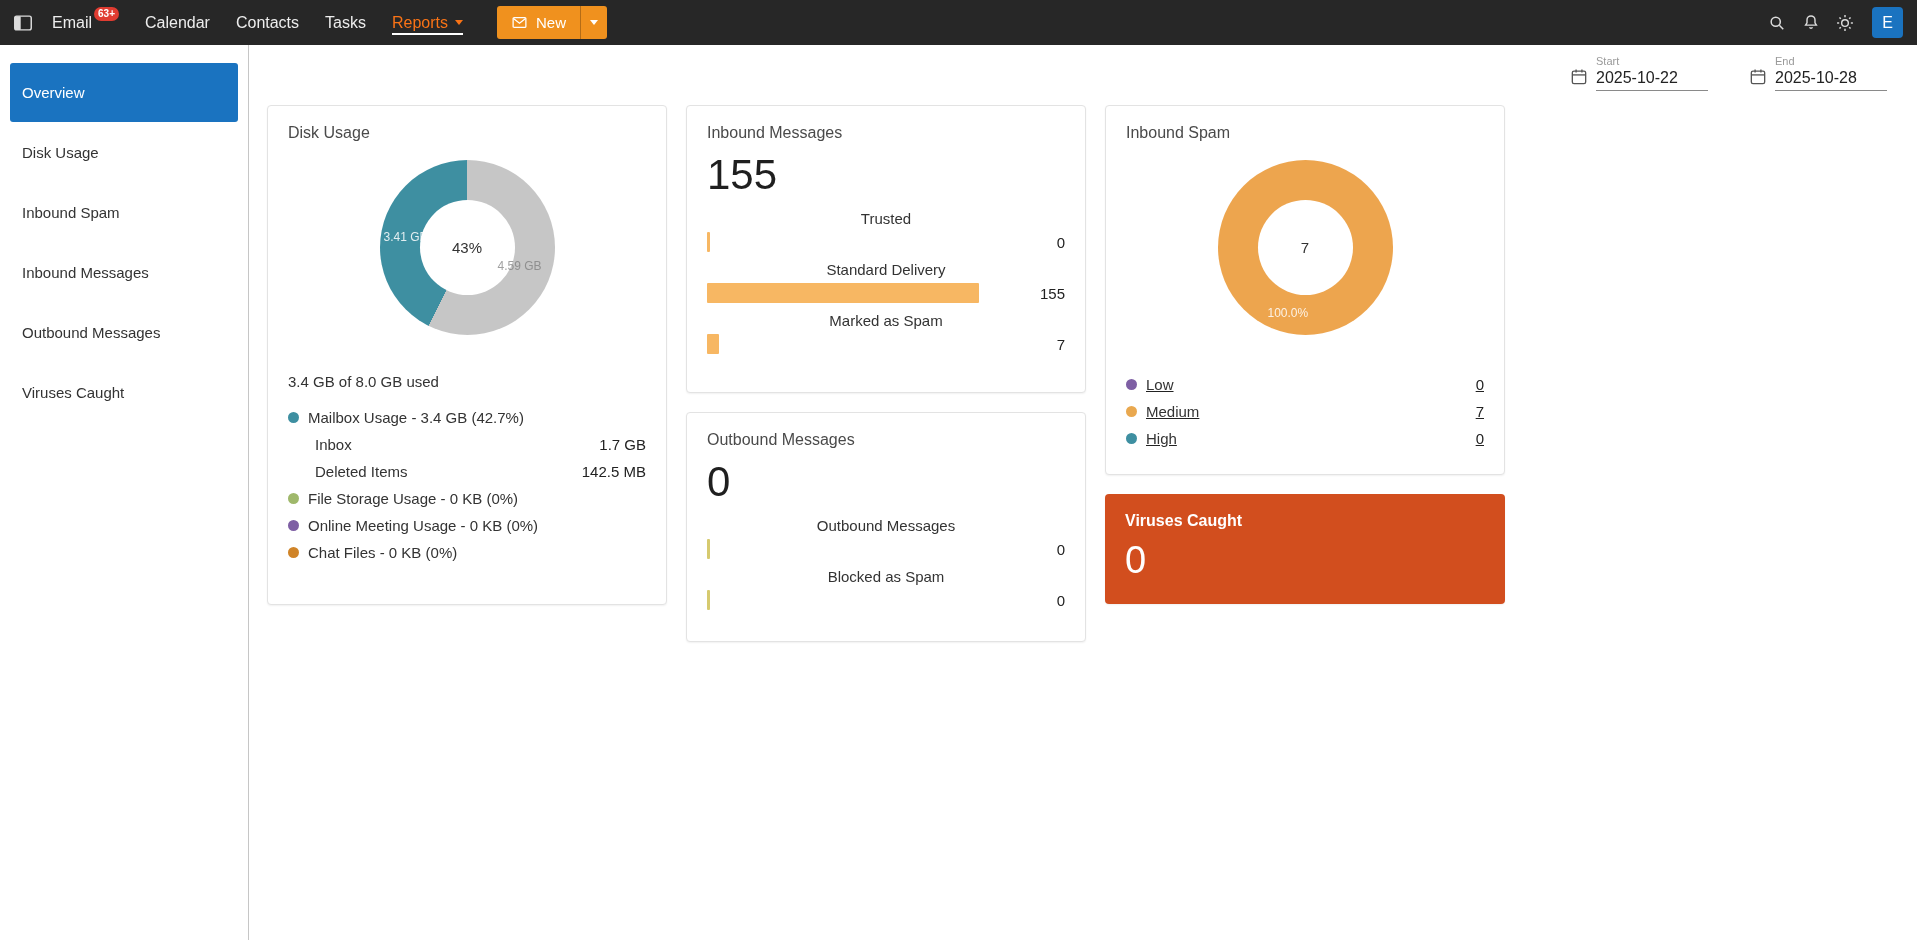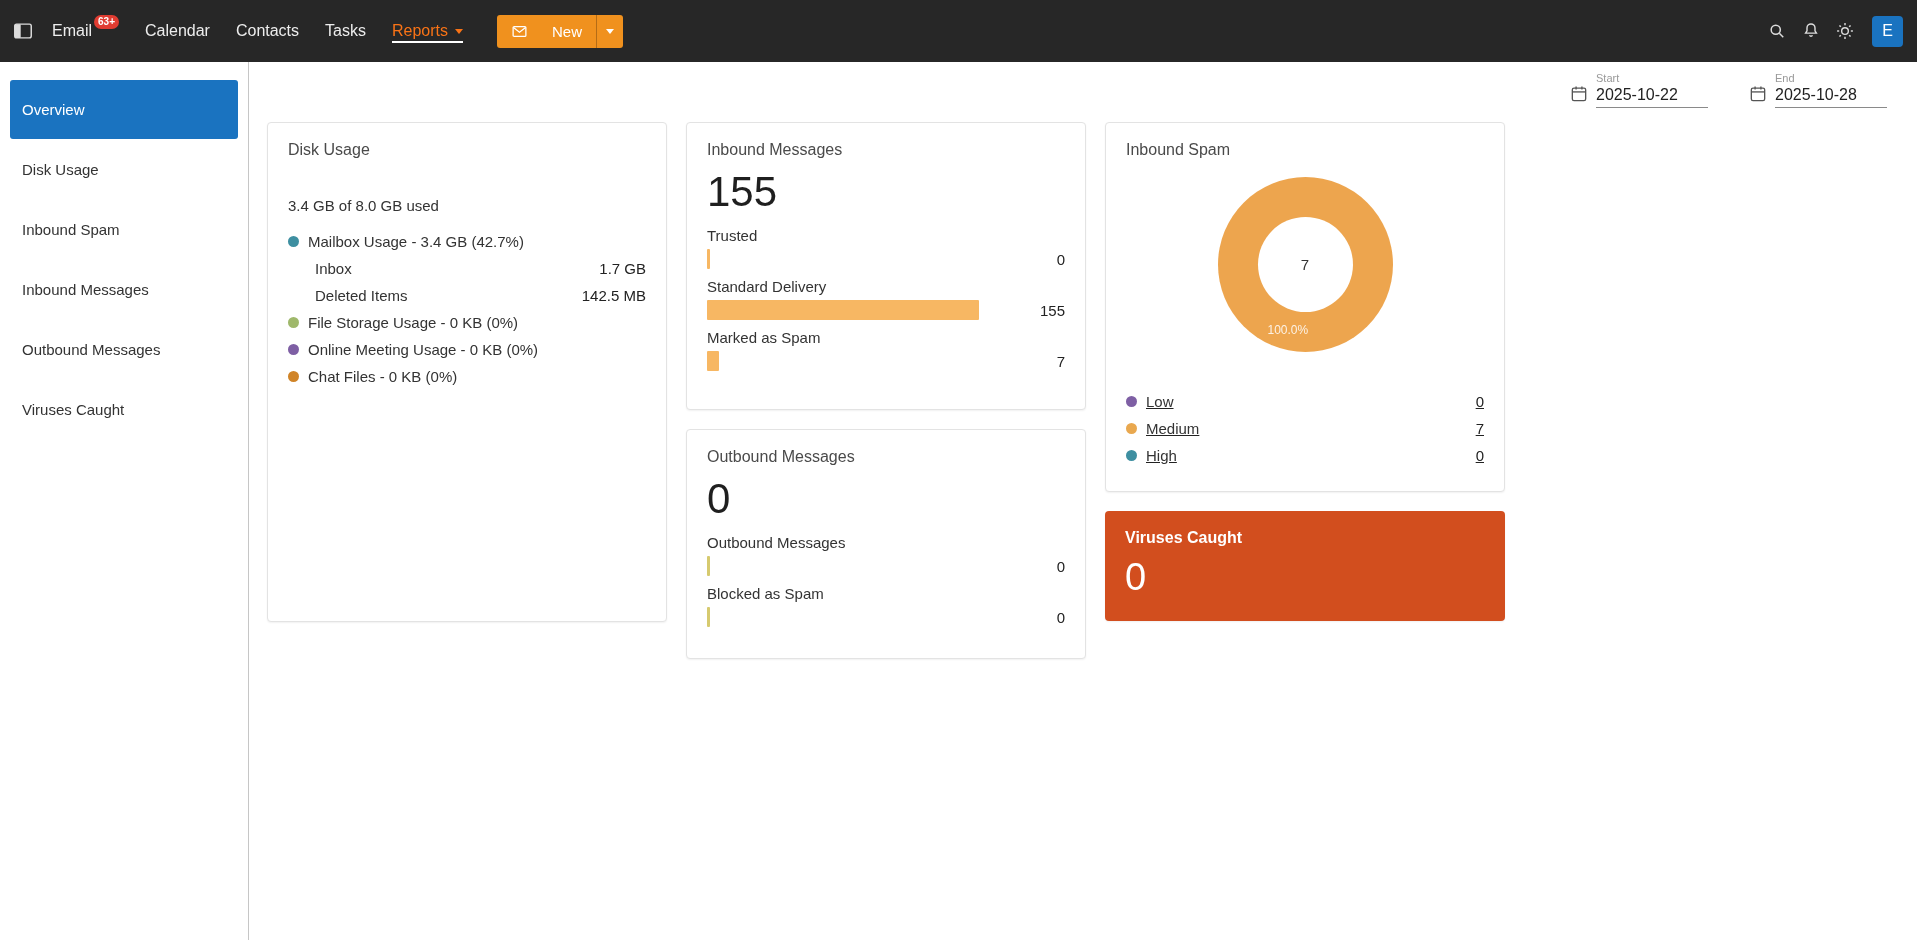--- a/index.html
+++ b/index.html
@@ -5,39 +5,39 @@
   * { box-sizing: border-box; margin: 0; padding: 0; }
   html,body { width:1917px; height:940px; overflow:hidden; }
   body {
     font-family: "Liberation Sans", "DejaVu Sans", sans-serif;
     background:#fff; color:#222; font-size:15px;
   }
   [data-interactable="true"] { cursor:pointer; }
 
   
   .topbar {
-    height:62px; background:#272727; display:flex; align-items:center;
+    height:45px; background:#272727; display:flex; align-items:center;
     padding:0 10px 0 12px; color:#e8e8e8;
   }
   .tb-toggle { display:flex; align-items:center; margin-right:18px; color:#dcdcdc; }
   .nav { display:flex; align-items:center; gap:26px; }
   .nav-item { display:flex; align-items:center; color:#ededed; font-size:16px; text-decoration:none; padding:3px 0; position:relative; }
   .nav-item.active { color:#f97316; border-bottom:2px solid #fff; padding-bottom:1px; }
   .badge {
     background:#e03c31; color:#fff; font-size:10px; line-height:1;
     border-radius:7px; padding:2px 4px; margin-left:2px; transform:translateY(-9px);
     display:inline-block; font-weight:bold;
   }
   .caret {
     width:0;height:0;border-left:4px solid transparent;border-right:4px solid transparent;
     border-top:5px solid currentColor; display:inline-block; margin-left:7px;
   }
   .new-group { display:flex; margin-left:34px; height:33px; border-radius:3px; overflow:hidden; }
   .new-main {
-    display:flex; align-items:center; gap:24px; background:#f0911e; color:#fff;
+    display:flex; align-items:center; gap:8px; background:#f0911e; color:#fff;
     border:none; font-size:15px; padding:0 14px; font-family:inherit;
   }
   .new-caret {
     display:flex; align-items:center; justify-content:center; width:27px;
     background:#f0911e; border:none; border-left:1px solid rgba(0,0,0,0.25); color:#fff;
   }
   .tb-spacer { flex:1; }
   .tb-icon { display:flex; align-items:center; justify-content:center; width:34px; height:34px; color:#dcdcdc; }
   .avatar {
     width:31px; height:31px; background:#1a73c0; color:#fff; border-radius:4px;
@@ -85,21 +85,21 @@
 
   
   .disk-summary { margin-top:38px; font-size:15px; color:#333; }
   .legend { margin-top:14px; }
   .lg-row { display:flex; align-items:center; padding:5px 0; font-size:15px; color:#333; }
   .lg-sub { padding-left:27px; }
   .dot { width:11px; height:11px; border-radius:50%; margin-right:9px; flex-shrink:0; }
   .lg-val { margin-left:auto; color:#222; }
 
   
-  .bar-label { font-size:15px; color:#333; margin-top:0; }
+  .bar-label { font-size:15px; color:#333; margin-top:0;text-align:center; }
   .bar-row { display:flex; align-items:center; margin:5px 0 9px; }
   .bar-track { width:76%; height:20px; display:flex; align-items:center; }
   .bar-fill { height:100%; min-width:3px; border-radius:1px; }
   .bar-val { margin-left:auto; font-size:15px; color:#222; }
 
   
   .spam-legend { margin-top:36px;text-decoration:underline; }
 
   
   .card-alert { background:#d24e1e; border:none; color:#fff; min-height:110px; }
@@ -227,20 +227,26 @@
           <div class="df-value" data-interactable="false">2025-10-28</div>
         </div>
       </div>
     </div>
 
     <div class="cards">
 
       <div class="col">
         <section class="card mh-disk" data-interactable="false">
           <div class="card-title" data-interactable="false">Disk Usage</div>
+          <div class="donut" data-interactable="false" style="background: conic-gradient(rgb(198, 198, 198) 0%, rgb(198, 198, 198) 57.3%, rgb(62, 143, 161) 57.3%, rgb(62, 143, 161) 100%);">
+            <div class="donut-hole" data-interactable="false"></div>
+            <span class="seg-label seg-used" data-interactable="false">3.41 GB</span>
+            <span class="seg-label seg-free" data-interactable="false">4.59 GB</span>
+            <div class="donut-center" data-interactable="false">43%</div>
+          </div>
           <div class="disk-summary" data-interactable="false">3.4 GB of 8.0 GB used</div>
           <div class="legend" data-interactable="false">
             <div class="lg-row" data-interactable="false">
               <span class="dot" data-interactable="false" style="background: rgb(62, 143, 161);"></span>
               <span data-interactable="false">Mailbox Usage - 3.4 GB (42.7%)</span>
             </div>
             <div class="lg-row lg-sub" data-interactable="false">
               <span data-interactable="false">Inbox</span>
               <span class="lg-val" data-interactable="false">1.7 GB</span>
             </div>

